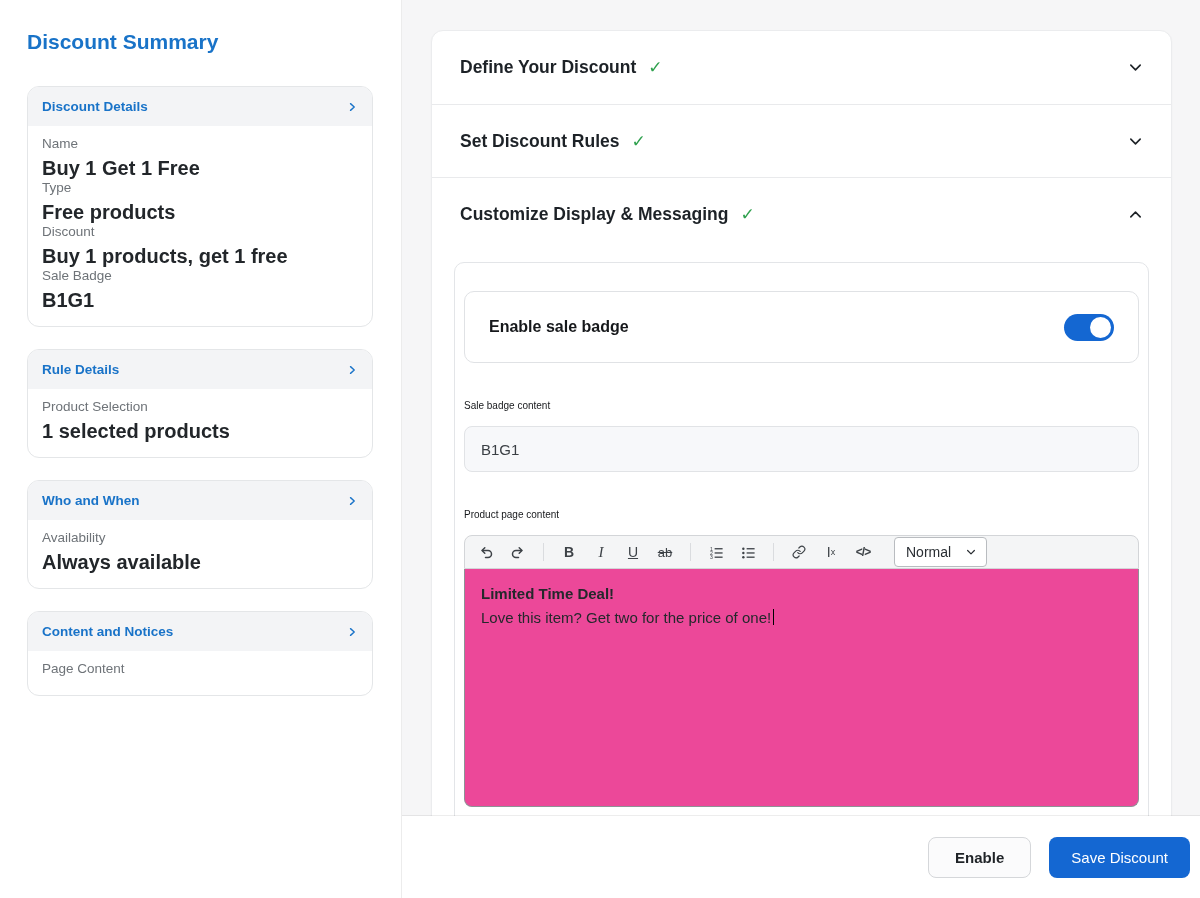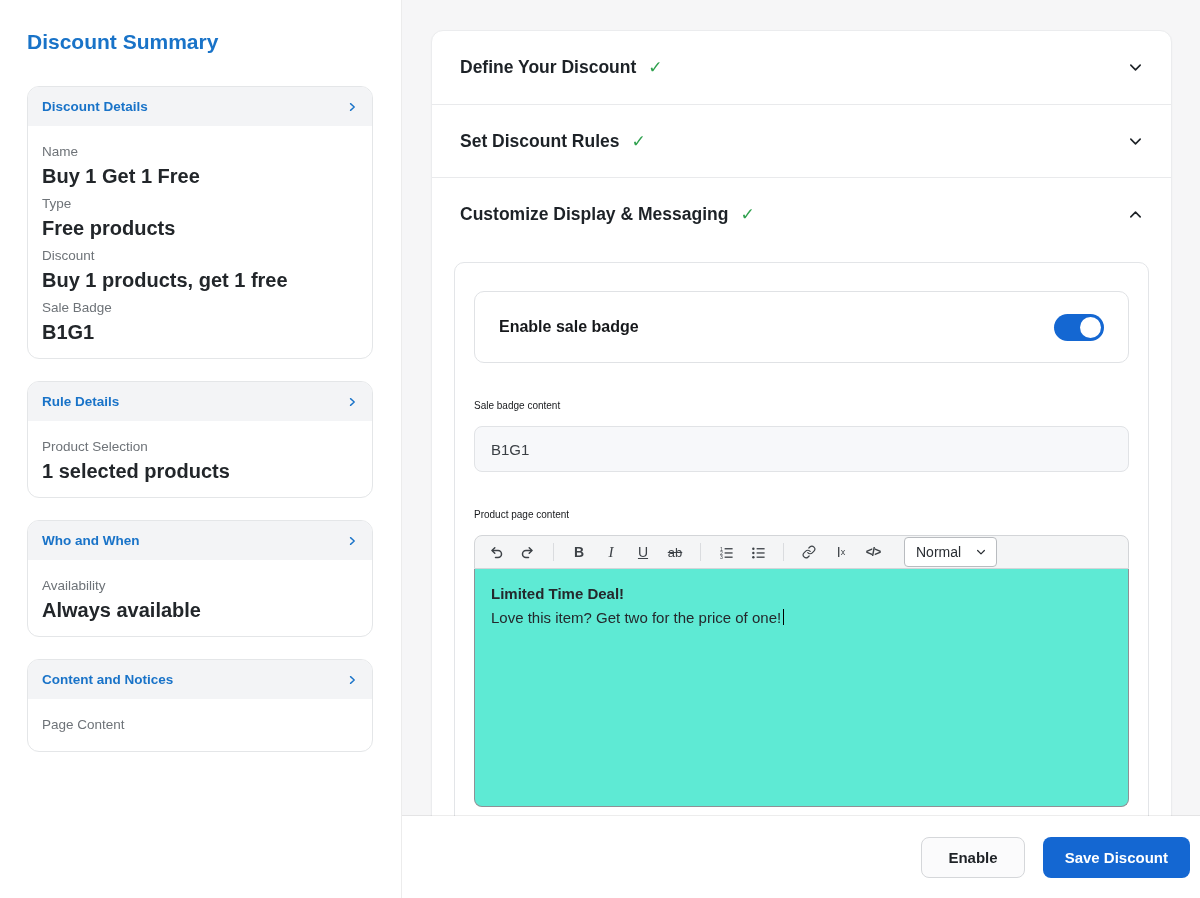--- a/index.html
+++ b/index.html
@@ -20,38 +20,38 @@
     padding:30px 28px 0 27px;overflow:hidden;
   }
   .sidebar-title{font-size:21px;font-weight:700;color:var(--link-blue);margin:0 0 32px;}
   .card{border:1px solid #e4e6e8;border-radius:12px;background:#fff;margin-bottom:22px;overflow:hidden;}
   .card-head{
     background:#f3f4f6;padding:12px 14px;display:flex;align-items:center;
     justify-content:space-between;cursor:pointer;
   }
   .card-title{color:var(--link-blue);font-size:13.5px;font-weight:700;}
   .card-body{padding:8px 14px 16px;}
-  .field{margin-top:8px;}
+  .field{margin-top:0;}
   .f-label{color:#6e7378;font-size:13.5px;line-height:20px;}
   .f-value{color:#22262a;font-size:20px;font-weight:700;line-height:20px;margin-top:4px;word-break:break-word;}
   
   .main{flex:1;min-width:0;background:#f6f6f7;display:flex;flex-direction:column;}
   .content{flex:1;padding:30px 28px 0 29px;overflow:hidden;}
   .acc{background:#fff;border:1px solid #ebecee;border-radius:12px;box-shadow:0 1px 2px rgba(0,0,0,.04);}
   .acc-head{
     display:flex;align-items:center;height:73px;width:100%;padding:0 28px;
     background:none;border:none;border-top:1px solid #e9eaec;cursor:pointer;text-align:left;
     font-family:inherit;
   }
   .acc-head.first{border-top:none;}
   .acc-title{font-size:17.5px;font-weight:700;color:#1d2227;}
   .check{color:var(--check-green);font-size:17px;font-weight:700;margin-left:12px;}
   .acc-chev{margin-left:auto;display:flex;}
   
-  .panel{margin:12px 22px 22px;border:1px solid #e3e5e8;border-radius:10px;padding:28px 19px 22px;}
+  .panel{margin:12px 22px 22px;border:1px solid #e3e5e8;border-radius:10px;padding:28px 9px 22px;}
   .enable-card{
     border:1px solid #e0e2e5;border-radius:10px;height:72px;padding:0 24px;
     display:flex;align-items:center;justify-content:space-between;background:#fff;
   }
   .enable-label{font-size:16px;font-weight:700;color:#16181b;}
   .toggle{width:50px;height:27px;border-radius:14px;background:var(--primary-blue);position:relative;cursor:pointer;border:none;}
   .toggle .knob{position:absolute;right:3px;top:3px;width:21px;height:21px;border-radius:50%;background:#fff;}
   .fld-label{font-size:10px;font-weight:400;color:#17191c;margin:32px 0 10px;line-height:21px;}
   .text-input{
     width:100%;height:46px;background:#f7f8fa;border:1px solid #e1e3e6;border-radius:8px;
@@ -73,38 +73,38 @@
   .underline-btn{text-decoration:underline;}
   .strike-btn{text-decoration:line-through;font-size:13px;}
   .code-btn{font-size:12px;letter-spacing:-1px;font-weight:700;}
   .clear-btn sub{font-size:9px;}
   .format-select{
     margin-left:14px;height:30px;background:#fff;border:1px solid #b9bcc0;border-radius:4px;
     display:flex;align-items:center;gap:14px;padding:0 9px 0 11px;font-size:14px;color:#2a2e33;cursor:pointer;
     font-family:inherit;
   }
   .editor{
-    height:238px;background:#5eead4;border:1px solid #8e9196;border-top:none;
+    height:238px;background:#ec4899;border:1px solid #8e9196;border-top:none;
     border-radius:0 0 8px 8px;padding:13px 16px;font-size:15px;color:#24282c;line-height:24px;
     cursor:text;
   }
   .ed-bold{font-weight:700;}
   .caret{display:inline-block;width:0;height:16px;border-left:1.5px solid #000;vertical-align:-2px;margin-left:2px;}
   
   .footer{
     height:82px;background:#fff;box-shadow:0 -1px 0 rgba(0,0,0,.07);
     display:flex;align-items:center;justify-content:flex-end;gap:18px;padding:0 10px;
   }
   .btn-cancel{
     background:#fbfbfc;border:1px solid #d5d7da;border-radius:8px;padding:11px 26px;
     font-size:15px;font-weight:700;color:#1f2327;cursor:pointer;font-family:inherit;
   }
   .btn-save{
     background:var(--primary-blue);border:none;border-radius:8px;padding:12px 22px;
-    font-size:15px;font-weight:700;color:#fff;cursor:pointer;font-family:inherit;
+    font-size:15px;font-weight:400;color:#fff;cursor:pointer;font-family:inherit;
   }
 </style>
 </head>
 <body>
 
 <aside class="sidebar">
   <h1 class="sidebar-title">Discount Summary</h1>
 
   <section class="card">
     <header class="card-head">

